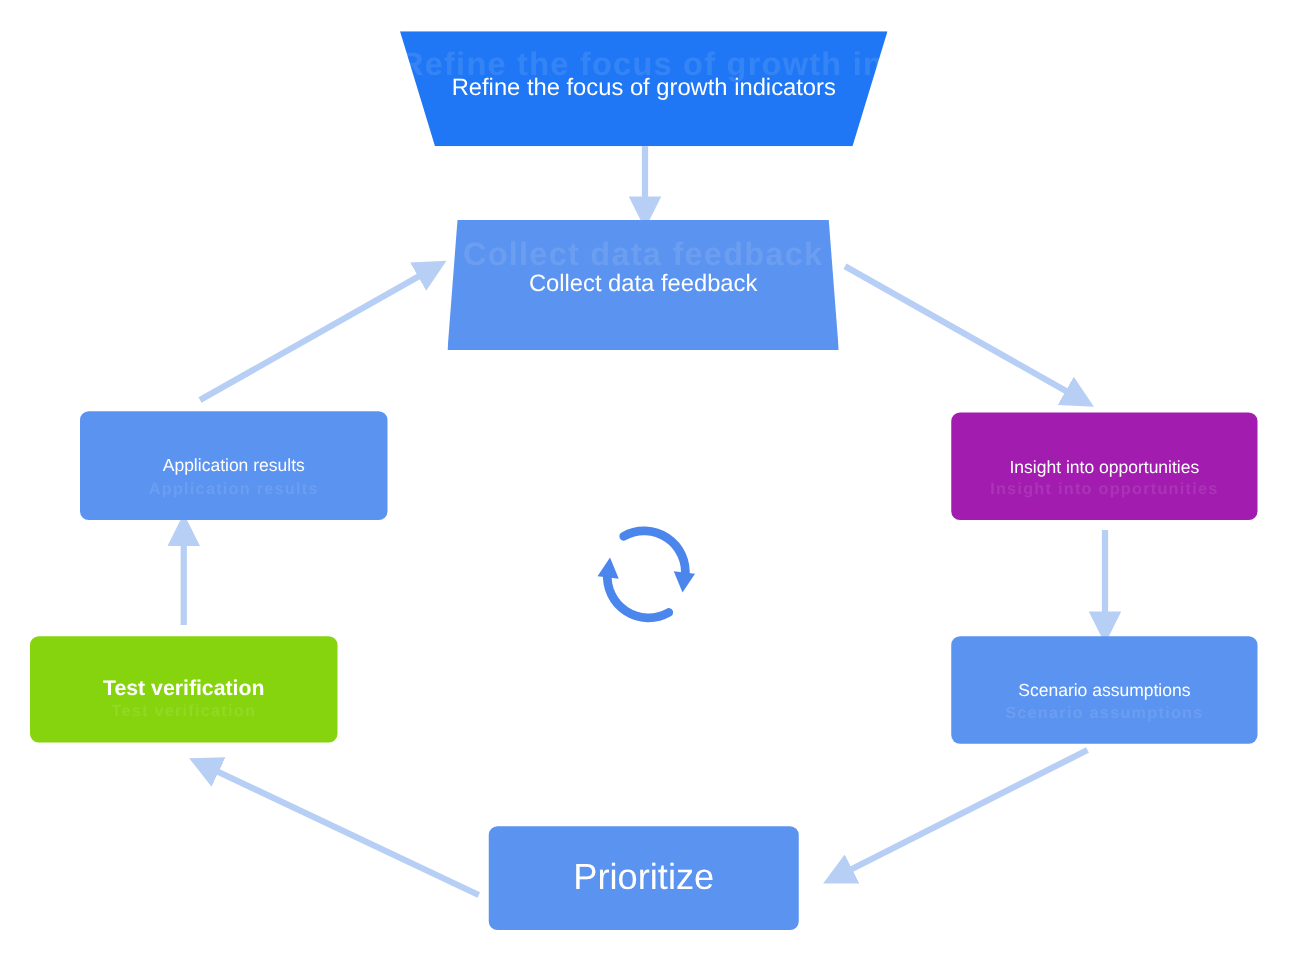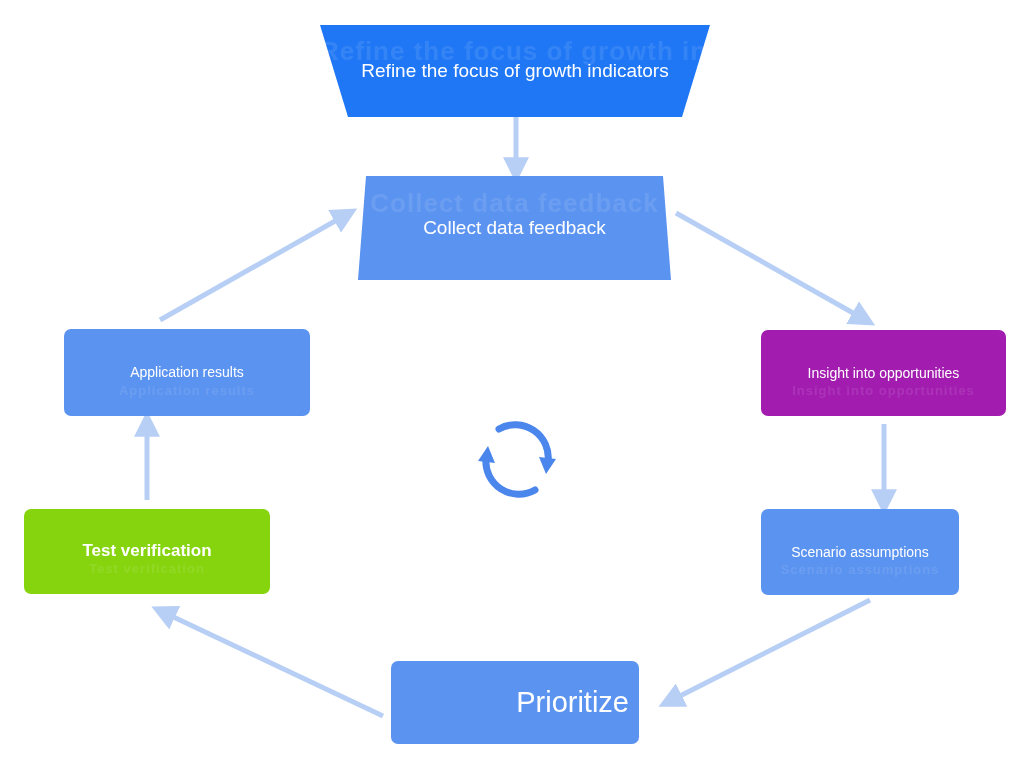--- a/index.html
+++ b/index.html
@@ -82,29 +82,28 @@
   #node-collect {
     left: 358px; top: 176px; width: 313px; height: 104px;
     font-size: 19px;
   }
   #node-insight {
     left: 761px; top: 330px; width: 245px; height: 86px;
     font-size: 14px;
     background: #a21caf;
   }
   #node-scenario {
-    left: 761px; top: 509px; width: 198px; height: 86px;
+    left: 761px; top: 509px; width: 245px; height: 86px;
     font-size: 14px;
     background: #5b93f0;
   }
   #node-prioritize {
     left: 391px; top: 661px; width: 248px; height: 83px;
     font-size: 29px;
     background: #5b93f0;
-    justify-content: flex-end;
   }
   #node-test {
     left: 24px; top: 509px; width: 246px; height: 85px;
     font-size: 17px;
     background: #86d40e;
   }
   #node-application {
     left: 24px; top: 329px; width: 246px; height: 87px;
     font-size: 14px;
     background: #5b93f0;

